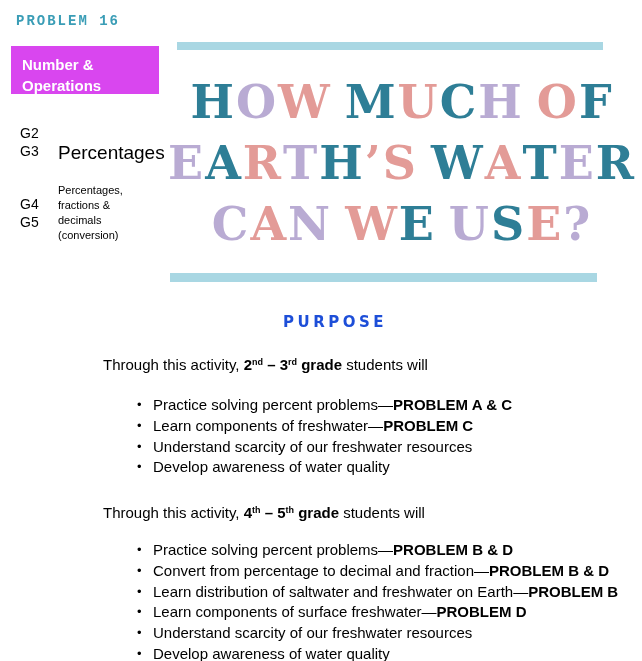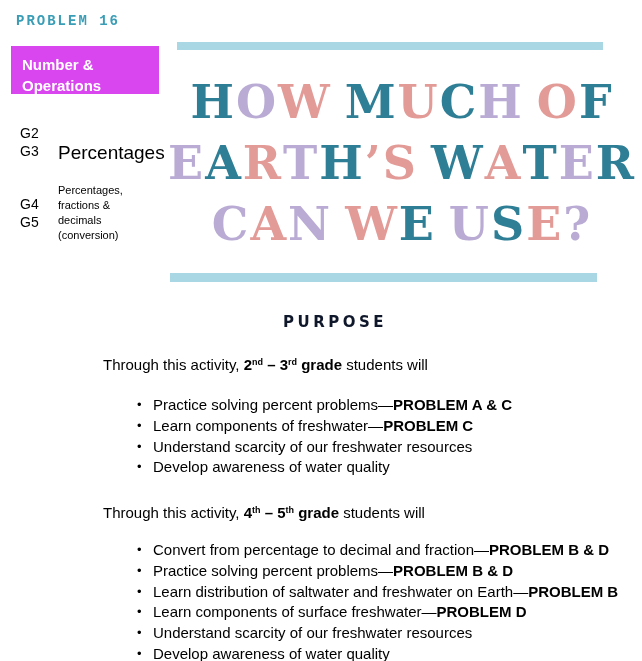--- a/index.html
+++ b/index.html
@@ -63,21 +63,21 @@
   .title-line { height: 61px; }
   .title-letter { display: inline-block; }
   .title-space { display: inline-block; width: 13px; }
 
   
   .purpose-heading {
     position: absolute; left: 85px; top: 313px; width: 500px;
     text-align: center;
     font-family: "DejaVu Sans", sans-serif;
     font-weight: bold; font-size: 15px; letter-spacing: 3.5px;
-    color: #0f172a;
+    color: #1d4ed8;
   }
   .intro-paragraph {
     position: absolute; left: 103px;
     font-size: 15px; color: #000;
   }
   .intro-paragraph.p-1 { top: 356px; }
   .intro-paragraph.p-2 { top: 504px; }
   .intro-paragraph b { font-weight: bold; }
   .intro-paragraph sup { font-size: 9px; vertical-align: 5px; }
 
@@ -143,19 +143,19 @@
 <ul class="bullet-list list-1">
     <li>Practice solving percent problems—<b>PROBLEM A &amp; C</b></li>
     <li>Learn components of freshwater—<b>PROBLEM C</b></li>
     <li>Understand scarcity of our freshwater resources</li>
     <li>Develop awareness of water quality</li>
   </ul>
 
 <p class="intro-paragraph p-2">Through this activity, <b>4</b><b><sup>th</sup></b><b> – 5</b><b><sup>th</sup></b><b>  grade</b> students will</p>
 
 <ul class="bullet-list list-2">
+    <li>Practice solving percent problems—<b>PROBLEM B &amp; D</b></li>
     <li>Convert from percentage to decimal and fraction—<b>PROBLEM B &amp; D</b></li>
-    <li>Practice solving percent problems—<b>PROBLEM B &amp; D</b></li>
     <li>Learn distribution of saltwater and freshwater on Earth—<b>PROBLEM B</b></li>
     <li>Learn components of surface freshwater—<b>PROBLEM D</b></li>
     <li>Understand scarcity of our freshwater resources</li>
     <li>Develop awareness of water quality</li>
   </ul>
 
 </body></html>

